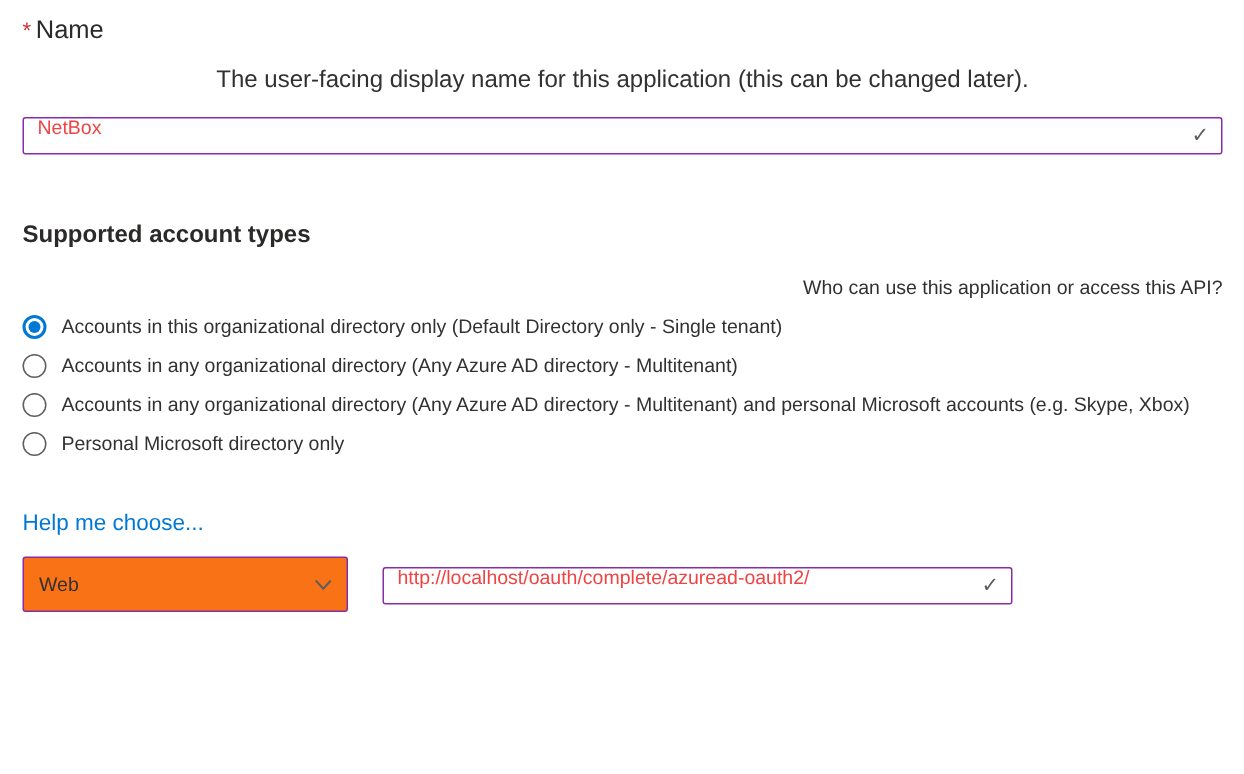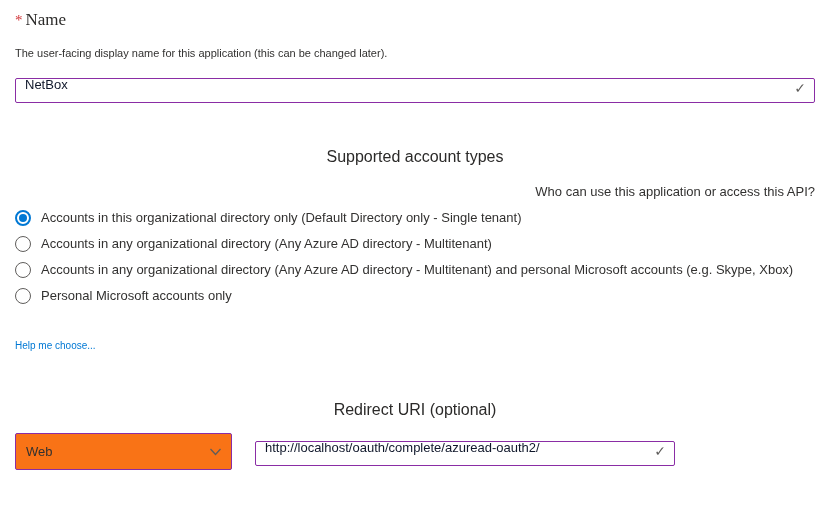--- a/index.html
+++ b/index.html
@@ -5,57 +5,57 @@
   * { margin:0; padding:0; box-sizing:border-box; }
   html,body { background:#ffffff; }
   body {
     width:829px; height:516px; overflow:hidden;
     font-family:"Liberation Sans", sans-serif;
     color:#323130;
     -webkit-font-smoothing:antialiased;
   }
   .content { padding:9px 14px 0 15px; }
 
-  .field-title { font-size:17px; line-height:22px; font-weight:400; color:#2b2a29;font-family:Liberation Serif, serif; }
+  .field-title { font-size:17px; line-height:22px; font-weight:400; color:#2b2a29; }
   .required-asterisk { color:#d13438; font-size:15px; margin-right:3px; }
 
-  .field-desc { font-size:11px; line-height:18px; margin-top:13px; color:#323130; max-width:800px; }
+  .field-desc { font-size:16px; line-height:18px; margin-top:13px; color:#323130; max-width:800px;text-align:center; }
 
   .text-input-wrap { position:relative; margin-top:13px; width:800px; }
   .text-input {
     width:100%; height:25px;
     border:1px solid #8a2da5; border-radius:2px;
     padding:0 30px 12px 9px;
     font-family:"Liberation Sans", sans-serif;
-    font-size:13px; color:#0f172a; outline:none; background:#fff;
+    font-size:13px; color:#ef4444; outline:none; background:#fff;
   }
   .check-icon {
     position:absolute; right:9px; top:50%;
     transform:translateY(-54%);
     color:#5f5d5b; font-size:14px; line-height:14px; pointer-events:none;
   }
 
-  .section-title { font-size:16px; line-height:21px; font-weight:400; color:#2b2a29;text-align:center; }
+  .section-title { font-size:16px; line-height:21px; font-weight:700; color:#2b2a29; }
   .mt-section-1 { margin-top:43px; }
   .question { font-size:13px; line-height:18px; margin-top:16px;text-align:right; }
 
   .radio-list { margin-top:9px; }
   .radio-row { display:flex; height:17px; margin-bottom:9px; cursor:pointer; }
   .radio-circle {
     width:16px; height:16px; border-radius:50%;
     border:1px solid #605e5c; background:#fff; flex:0 0 16px;
   }
   .radio-circle.selected { border:2px solid #0078d4; }
   .radio-circle.selected::after {
     content:""; display:block; width:8px; height:8px; margin:2px;
     border-radius:50%; background:#0078d4;
   }
   .radio-label { font-size:13px; margin-left:10px; white-space:nowrap; }
 
-  .help-link { display:inline-block; margin-top:26px; font-size:10px; color:#0078d4; cursor:pointer; text-decoration:none; }
+  .help-link { display:inline-block; margin-top:26px; font-size:15px; color:#0078d4; cursor:pointer; text-decoration:none; }
 
   .mt-section-2 { margin-top:46px; }
   .redirect-desc { font-size:13px; line-height:19px; margin-top:10px; max-width:802px; }
 
   .uri-row { display:flex; align-items:center; margin-top:13px; }
   .select-box {
     width:217px; height:37px;
     border:1px solid #8a2da5; border-radius:2px; background:#f97316;
     display:flex; align-items:center; justify-content:space-between;
     padding:0 9px 0 10px; font-size:13px; color:#323130; cursor:pointer;
@@ -90,28 +90,27 @@
     <div class="radio-row">
       <span class="radio-circle"></span>
       <span class="radio-label">Accounts in any organizational directory (Any Azure AD directory - Multitenant)</span>
     </div>
     <div class="radio-row">
       <span class="radio-circle"></span>
       <span class="radio-label">Accounts in any organizational directory (Any Azure AD directory - Multitenant) and personal Microsoft accounts (e.g. Skype, Xbox)</span>
     </div>
     <div class="radio-row">
       <span class="radio-circle"></span>
-      <span class="radio-label">Personal Microsoft accounts only</span>
+      <span class="radio-label">Personal Microsoft directory only</span>
     </div>
   </div>
 
   <a class="help-link" href="#">Help me choose...</a>
 
   
-  <div class="section-title mt-section-2">Redirect URI (optional)</div>
 
   <div class="uri-row">
     <div class="select-box">
       <span>Web</span>
       <span class="chevron-icon">
         <svg width="13" height="13" viewBox="0 0 13 13">
             <polyline points="1.5,4 6.5,9.5 11.5,4" fill="none" stroke="#5f5d5b" stroke-width="1.3"></polyline>
           </svg>
       </span>
     </div>

